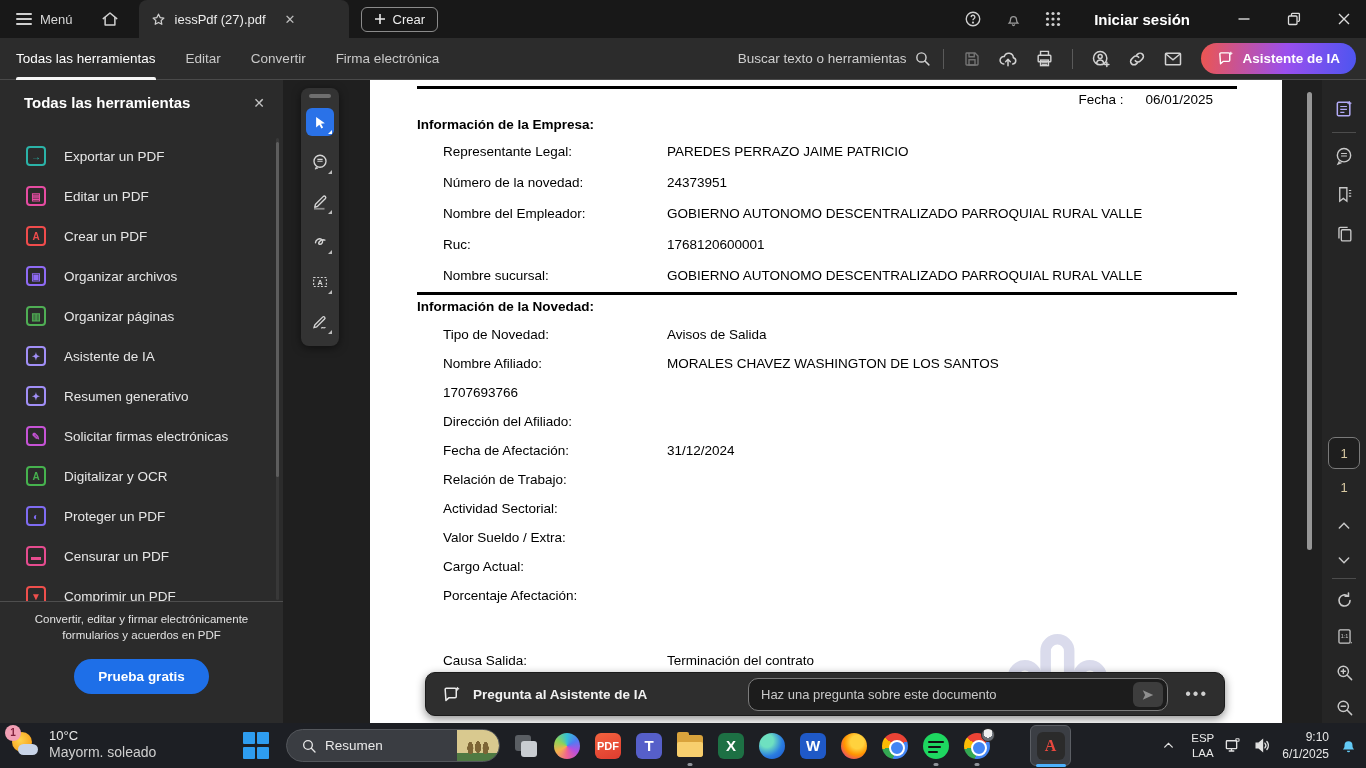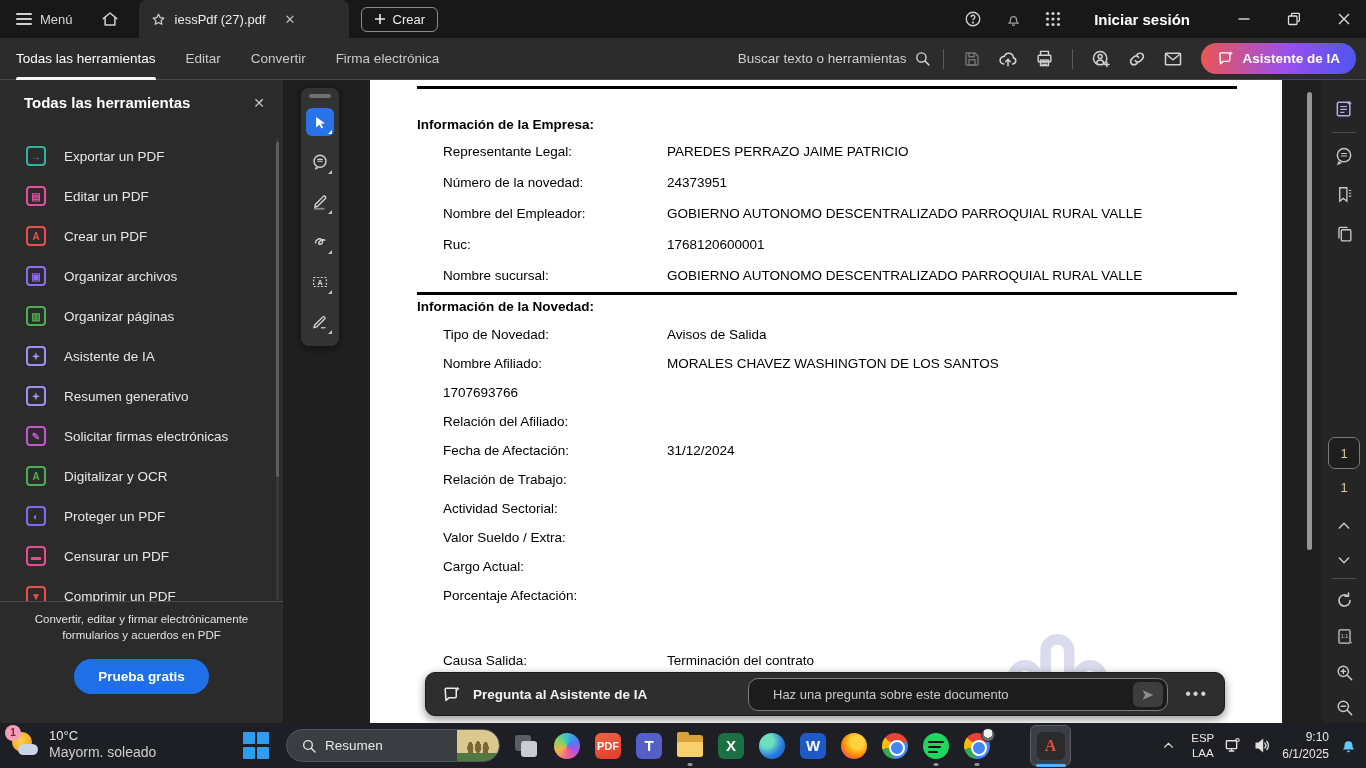--- a/index.html
+++ b/index.html
@@ -104,21 +104,21 @@
 
   
   .ai-bar { position:absolute; left:425px; top:592px; width:800px; height:44px; background:#2e2e2e;
             border:1px solid #1b1b1b; border-radius:10px; box-shadow:0 3px 10px rgba(0,0,0,.45);
             display:flex; align-items:center; }
   .ai-bar .ai-ic { margin:0 12px 0 16px; color:#eaeaea; }
   .ai-title { font-size:13.5px; font-weight:700; color:#f2f2f2; }
   .ai-input-wrap { position:absolute; left:322px; top:5px; width:420px; height:33px; background:#1c1c1c;
                    border:1px solid #7c7c7c; border-radius:10px; display:flex; align-items:center; }
   .ai-input-wrap input { flex:1; background:transparent; border:none; outline:none; color:#ec4899;
-                         font-size:13px; padding:0 24px; font-family:"Liberation Sans",sans-serif; }
+                         font-size:13px; padding:0 12px; font-family:"Liberation Sans",sans-serif; }
   .ai-input-wrap input::placeholder { color:#c9c9c9; }
   .send-btn { width:30px; height:25px; margin-right:4px; background:#3d3d3d; border-radius:6px;
               display:flex; align-items:center; justify-content:center; color:#8f8f8f; cursor:pointer; }
   .ai-more { position:absolute; right:16px; color:#cfcfcf; font-size:16px; letter-spacing:2px; cursor:pointer; }
 
   
   .taskbar { height:45px; flex:0 0 45px; background:#1d1f24; position:relative; color:#e8e8e8; }
   .weather { position:absolute; left:10px; top:5px; display:flex; align-items:center; gap:9px; cursor:pointer; }
   .w-ic { position:relative; width:30px; height:30px; }
   .w-sun { position:absolute; left:2px; top:2px; width:20px; height:20px; border-radius:50%;
@@ -438,20 +438,24 @@
       <div class="qb-btn">
         <svg width="18" height="18" viewBox="0 0 24 24" fill="none" stroke="currentColor" stroke-width="1.8" stroke-linecap="round">
             <path d="M5 16 15.5 5.5a1.8 1.8 0 0 1 2.6 2.6L7.5 18.5 4 19.5z"></path>
             <path d="M14 20c1.5-1.5 3 .8 4.8-.6" stroke-width="1.5"></path>
           </svg>
       </div>
     </div>
 
     <div class="page">
       <div class="rule" style="top:6px"></div>
+      <div class="fecha-row">
+        <span>Fecha :</span>
+        <span>06/01/2025</span>
+      </div>
       <div class="doc-h" style="top:37px">Información de la Empresa:</div>
       <div class="doc-rows rows-a" style="top:64px">
         <div class="doc-row">
             <span class="doc-label">Representante Legal:</span>
             <span class="doc-value">PAREDES PERRAZO JAIME PATRICIO</span>
           </div>
           <div class="doc-row">
             <span class="doc-label">Número de la novedad:</span>
             <span class="doc-value">24373951</span>
           </div>
@@ -476,21 +480,21 @@
             <span class="doc-value">Avisos de Salida</span>
           </div>
           <div class="doc-row">
             <span class="doc-label">Nombre Afiliado:</span>
             <span class="doc-value">MORALES CHAVEZ WASHINGTON DE LOS SANTOS</span>
           </div>
           <div class="doc-row">
             <span class="doc-value">1707693766</span>
           </div>
           <div class="doc-row">
-            <span class="doc-label">Relación del Afiliado:</span>
+            <span class="doc-label">Dirección del Afiliado:</span>
             <span class="doc-value"></span>
           </div>
           <div class="doc-row">
             <span class="doc-label">Fecha de Afectación:</span>
             <span class="doc-value">31/12/2024</span>
           </div>
           <div class="doc-row">
             <span class="doc-label">Relación de Trabajo:</span>
             <span class="doc-value"></span>
           </div>

